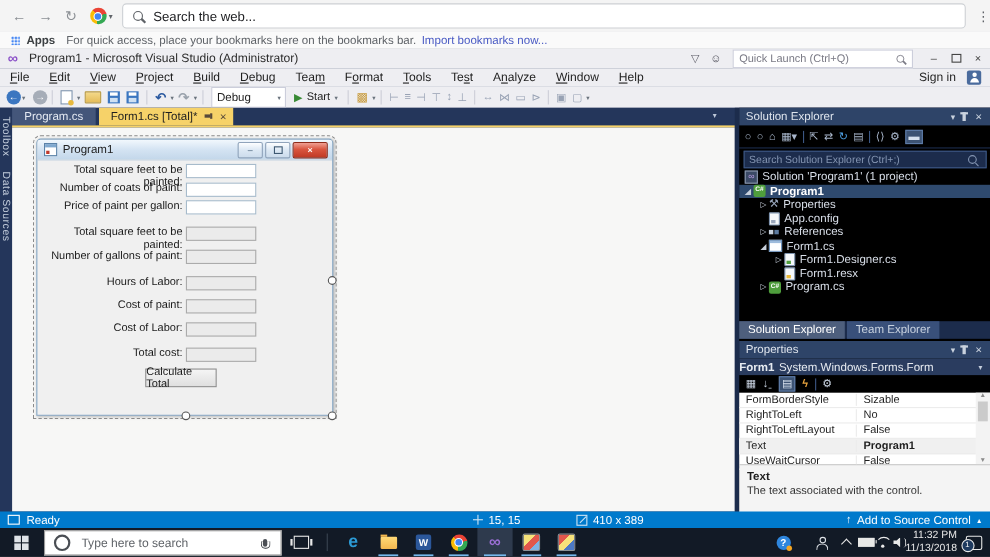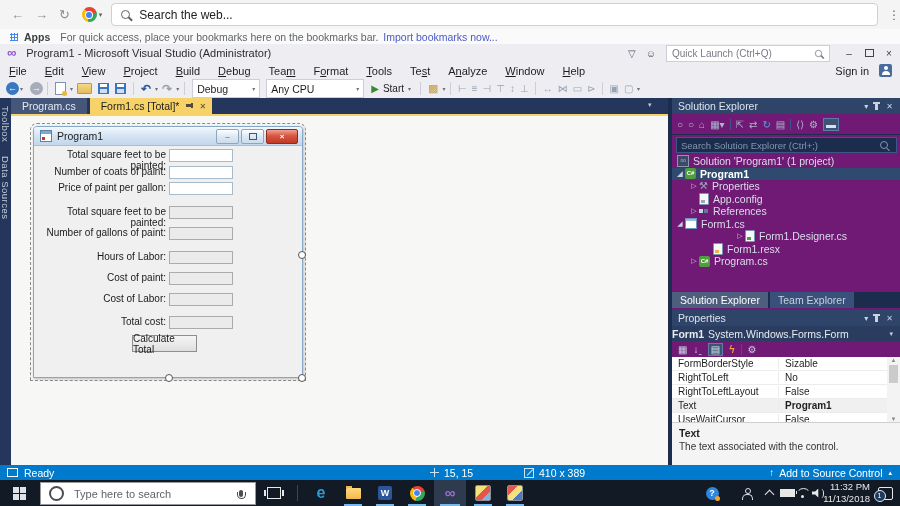--- a/index.html
+++ b/index.html
@@ -124,21 +124,21 @@
     border:1px solid #A7BBCB;}
   .fbox.ro{background:#EBEBEB;border-color:#ABABAB;}
   .calc-btn{position:absolute;left:98px;top:189px;width:63px;height:15px;font-size:10px;
     color:#1a1a1a;border:1px solid #8E8E8E;background:linear-gradient(#F5F5F5,#DFDFDF);
     display:flex;align-items:center;justify-content:center;}
   .handle{position:absolute;width:6px;height:6px;border-radius:50%;background:#fff;
     border:1px solid #555;}
 
   
   .splitter{position:absolute;left:668px;top:0;width:4px;height:367px;background:#1C2C4C;}
-  .rpanel{position:absolute;left:672px;top:0;width:228px;height:367px;background:#701a75;}
+  .rpanel{position:absolute;left:672px;top:0;width:228px;height:367px;background:#000000;}
   .p-header{position:absolute;left:0;width:228px;height:16px;display:flex;align-items:center;
     color:#DDE3EC;font-size:10.5px;background:#2E4468;}
   .p-header .ttl{margin-left:6px;flex:1;}
   .hic{color:#C9D2DE;font-size:8px;margin-right:7px;}
   .hpin{width:3px;height:8px;background:#C9D2DE;margin-right:8px;position:relative;}
   .hpin::before{content:'';position:absolute;left:-2px;top:0;width:7px;height:2px;background:#C9D2DE;}
   .se-toolbar{position:absolute;left:0;top:16px;width:228px;height:20px;display:flex;
     align-items:center;color:#A9B7CC;font-size:10px;border-bottom:1px solid #1C2C4C;}
   .se-toolbar span{margin-left:5px;}
   .seb{width:1px;height:11px;background:#3C5784;}
@@ -345,24 +345,20 @@
     <span class="tb-sep"></span>
     <span class="tb-g undo">↶</span>
     <span class="tb-caret">▾</span>
     <span class="tb-g redo">↷</span>
     <span class="tb-caret">▾</span>
     <span class="tb-sep"></span>
     <div class="combo" style="width:58px;">
       <span>Debug</span>
       <span class="cc" style="margin-left:auto;">▾</span>
     </div>
-    <div class="combo" style="width:88px;">
-      <span>Any CPU</span>
-      <span class="cc" style="margin-left:auto;">▾</span>
-    </div>
     <div class="start-btn">
       <span class="play">▶</span>
       <span>Start</span>
       <span class="cc tb-caret">▾</span>
     </div>
     <span class="tb-sep"></span>
     <span class="tb-g" style="color:#C89B3C;">▩</span>
     <span class="tb-caret">▾</span>
     <span class="tb-sep"></span>
     <span class="align-g">⊢</span>
@@ -505,26 +501,26 @@
         </div>
         <div class="trow" style="padding-left:27px;">
           <span class="i-doc cfg"></span>
           <span class="tlabel">App.config</span>
         </div>
         <div class="trow" style="padding-left:17px;">
           <span class="exp">▷</span>
           <span class="i-refs"></span>
           <span class="tlabel">References</span>
         </div>
-        <div class="trow" style="padding-left:3px;">
+        <div class="trow" style="padding-left:17px;">
           <span class="exp">◢</span>
           <span class="i-form"></span>
           <span class="tlabel">Form1.cs</span>
         </div>
-        <div class="trow" style="padding-left:31px;margin-left:32px;">
+        <div class="trow" style="padding-left:31px;">
           <span class="exp">▷</span>
           <span class="i-doc cs"></span>
           <span class="tlabel">Form1.Designer.cs</span>
         </div>
         <div class="trow" style="padding-left:41px;">
           <span class="i-doc rx"></span>
           <span class="tlabel">Form1.resx</span>
         </div>
         <div class="trow" style="padding-left:17px;">
           <span class="exp">▷</span>

